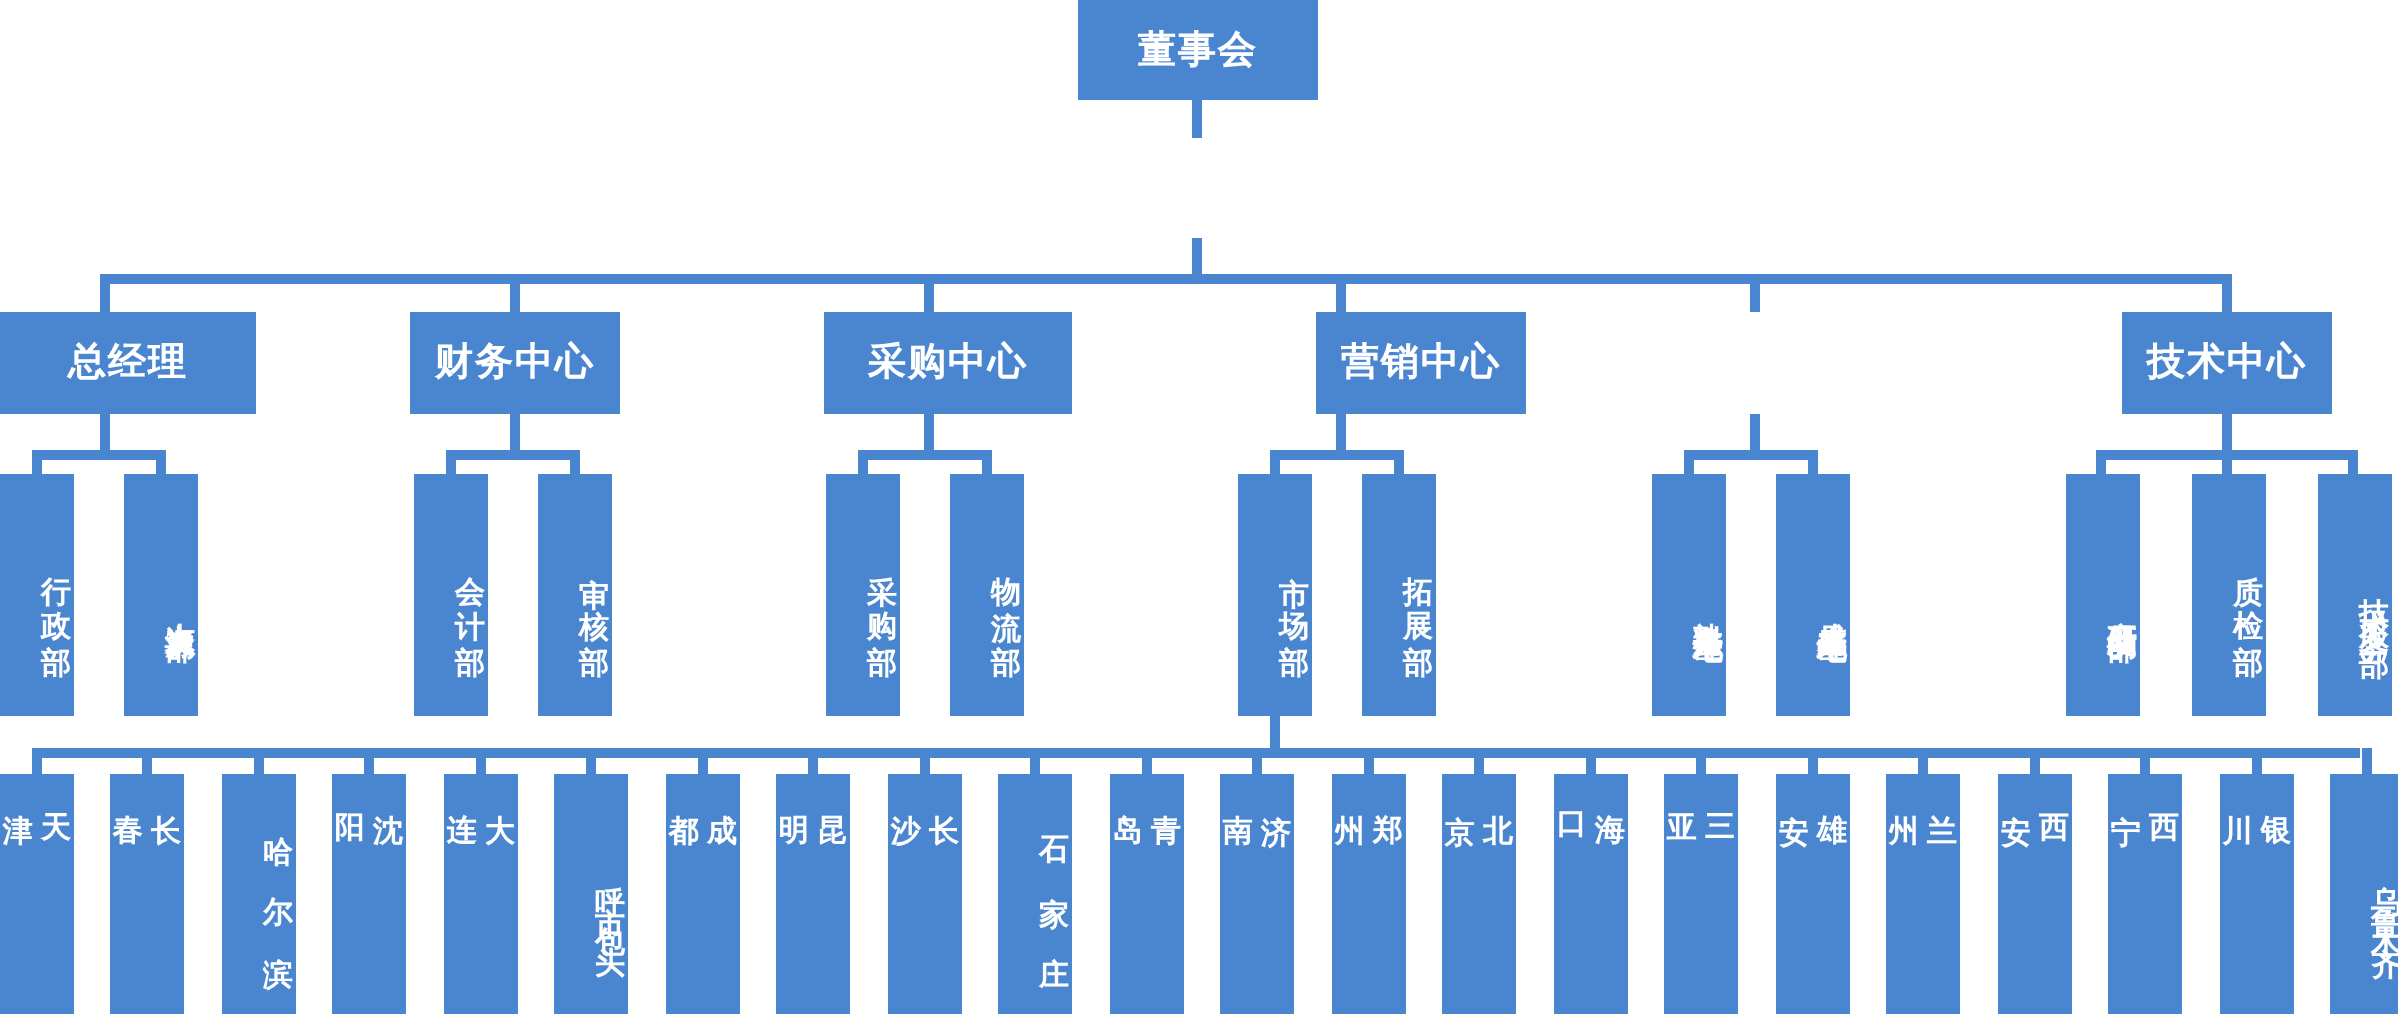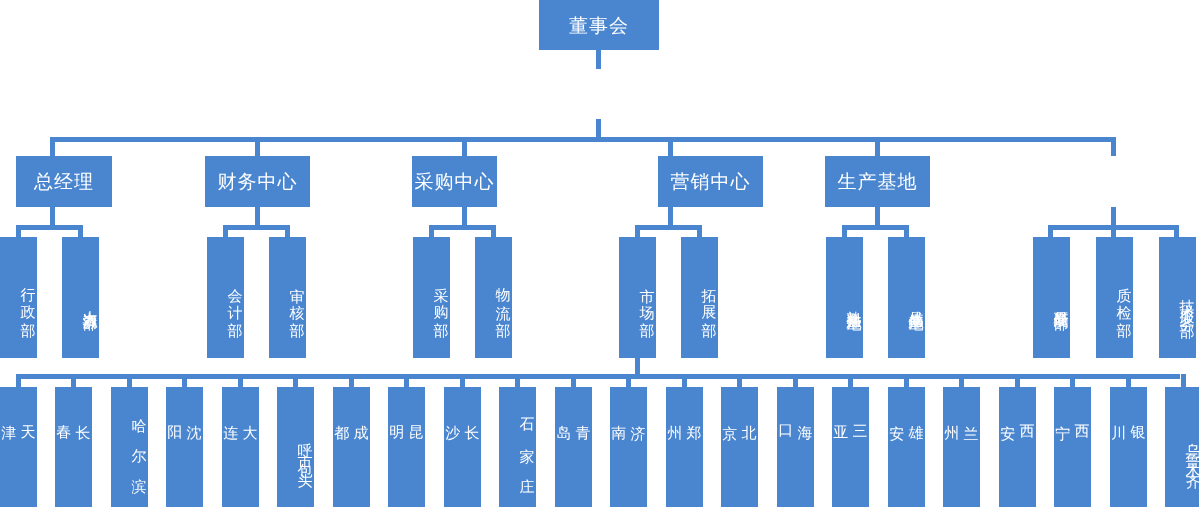--- a/index.html
+++ b/index.html
@@ -16,22 +16,23 @@
     overflow: hidden;
   }
   .node {
     position: absolute;
     background: #4a86d0;
     color: #ffffff;
     box-sizing: border-box;
     display: flex;
     align-items: center;
     justify-content: center;
-    text-align: center;
+    text-align: left;
     line-height: 1.28;
+    font-weight: bold;
   }
   
   .node.horiz {
     font-size: 19px;
     letter-spacing: 1px;
   }
   
   .node.vert {
     writing-mode: vertical-rl;
     text-orientation: upright;
@@ -68,25 +69,25 @@
   <div class="conn" style="left:596px; top:119px; width:5px; height:19px;"></div>
   <div class="conn" style="left:50px; top:137px; width:1066px; height:5px;"></div>
 
   <div class="conn" style="left:50px;  top:137px; width:5px; height:19px;"></div>
   <div class="conn" style="left:255px; top:137px; width:5px; height:19px;"></div>
   <div class="conn" style="left:462px; top:137px; width:5px; height:19px;"></div>
   <div class="conn" style="left:668px; top:137px; width:5px; height:19px;"></div>
   <div class="conn" style="left:875px; top:137px; width:5px; height:19px;"></div>
   <div class="conn" style="left:1111px;top:137px; width:5px; height:19px;"></div>
 
-  <div class="node horiz" style="left:16px;    top:156px; width:96px; height:51px;">总经理</div>
+  <div class="node horiz" style="left:0px;    top:156px; width:128px; height:51px;">总经理</div>
   <div class="node horiz" style="left:205px;  top:156px; width:105px; height:51px;">财务中心</div>
-  <div class="node horiz" style="left:412px;  top:156px; width:85px; height:51px;">采购中心</div>
+  <div class="node horiz" style="left:412px;  top:156px; width:124px; height:51px;">采购中心</div>
   <div class="node horiz" style="left:618px;  top:156px; width:105px; height:51px;margin-left:40px;">营销中心</div>
-  <div class="node horiz" style="left:825px;  top:156px; width:105px; height:51px;">生产基地</div>
+  <div class="node horiz" style="left:1061px; top:156px; width:105px; height:51px;">技术中心</div>
 
   <div class="conn" style="left:50px; top:207px; width:5px; height:19px;"></div>
   <div class="conn" style="left:16px; top:225px; width:67px; height:5px;"></div>
   <div class="conn" style="left:16px; top:225px; width:5px; height:12px;"></div>
   <div class="conn" style="left:78px; top:225px; width:5px; height:12px;"></div>
 
   <div class="conn" style="left:255px; top:207px; width:5px; height:19px;"></div>
   <div class="conn" style="left:223px; top:225px; width:67px; height:5px;"></div>
   <div class="conn" style="left:223px; top:225px; width:5px; height:12px;"></div>
   <div class="conn" style="left:285px; top:225px; width:5px; height:12px;"></div>

